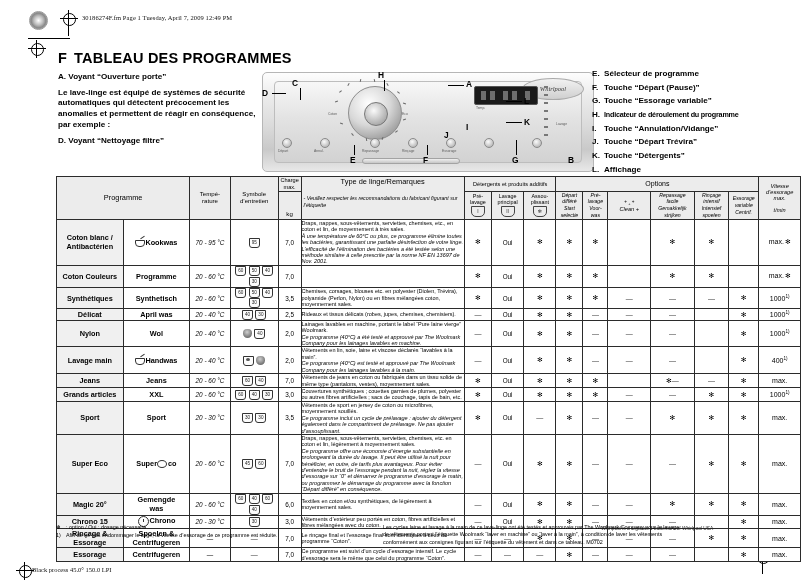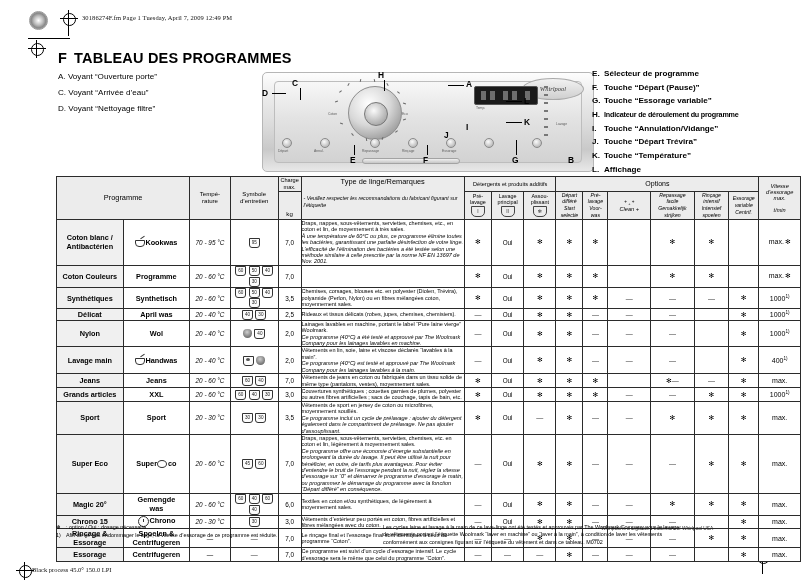--- a/index.html
+++ b/index.html
@@ -20,21 +20,21 @@
 
   .hdrline{position:absolute;font-family:"Liberation Serif",serif;font-size:6.5px;color:#111;letter-spacing:.1px;white-space:nowrap;}
   .footline{position:absolute;font-family:"Liberation Serif",serif;font-size:6.5px;color:#111;white-space:nowrap;}
 
   
   #title{position:absolute;left:58px;top:50px;font-size:14.5px;font-weight:bold;letter-spacing:.2px;}
   #title .f{margin-right:7px;}
 
   
   #intro{position:absolute;left:58px;top:72px;width:200px;font-size:8.1px;line-height:1.33;}
-  #intro p{margin:0 0 5px 0;font-weight:normal;}
+  #intro p{margin:0 0 5px 0;font-weight:bold;}
   #intro .blk{font-weight:bold;margin:0 0 6px 0;line-height:1.32;}
   .svcicon{display:inline-block;width:8px;height:8px;border:1px solid #555;border-radius:50%;
            position:relative;top:1px;margin-left:2px;background:#eee;}
   .svcicon::after{content:"";position:absolute;left:3px;top:1px;width:1px;height:5px;background:#555;transform:rotate(28deg);}
 
   
   #legend{position:absolute;left:592px;top:70px;width:208px;font-size:8.1px;font-weight:bold;line-height:1.05;}
   #legend .lrow{display:flex;margin-bottom:5.2px;}
   #legend .lk{width:12px;flex:none;}
   #legend .lt{flex:1;}
@@ -149,21 +149,21 @@
 
   <div class="hdrline" style="left:82px;top:14px;">30186274F.fm  Page 1  Tuesday, April 7, 2009  12:49 PM</div>
   <div class="footline" style="left:32px;top:566px;">Black process 45.0° 150.0 LPI</div>
 
   <div id="title">
     <span class="f">F</span><span>TABLEAU DES PROGRAMMES</span>
   </div>
 
   <div id="intro">
     <p>A. Voyant “Ouverture porte”</p>
-    <p>C. Voyant “Arrivée d’eau”</p>
+    <div class="blk">Le lave-linge est équipé de systèmes de sécurité automatiques qui détectent précocement les anomalies et permettent de réagir en conséquence, par exemple :</div>
     <p>D. Voyant “Nettoyage filtre”</p>
   </div>
 
   <div id="washer">
     <div class="panelbody"></div>
     <div class="panelinner"></div>
     <div class="wp-logo">Whirlpool</div>
     <div class="dial"></div>
     <div class="dialticks">
       <i style="left:4px;top:22px;transform:rotate(70deg);"></i>
@@ -260,21 +260,21 @@
       <div class="lrow">
         <span class="lk">I.</span>
         <span class="lt">Touche “Annulation/Vidange”</span>
       </div>
       <div class="lrow">
         <span class="lk">J.</span>
         <span class="lt">Touche “Départ Trévira”</span>
       </div>
       <div class="lrow">
         <span class="lk">K.</span>
-        <span class="lt">Touche “Température”</span>
+        <span class="lt">Touche “Détergents”</span>
       </div>
       <div class="lrow">
         <span class="lk">L.</span>
         <span class="lt">Affichage</span>
       </div>
     </div>
 
   <table class="prog">
     <colgroup>
       <col style="width:64px">

